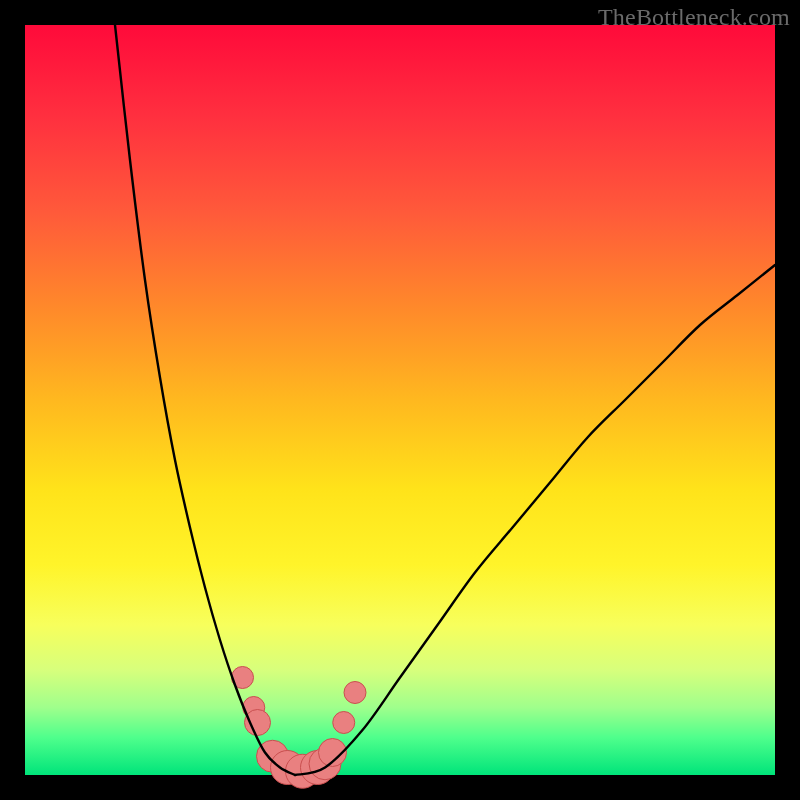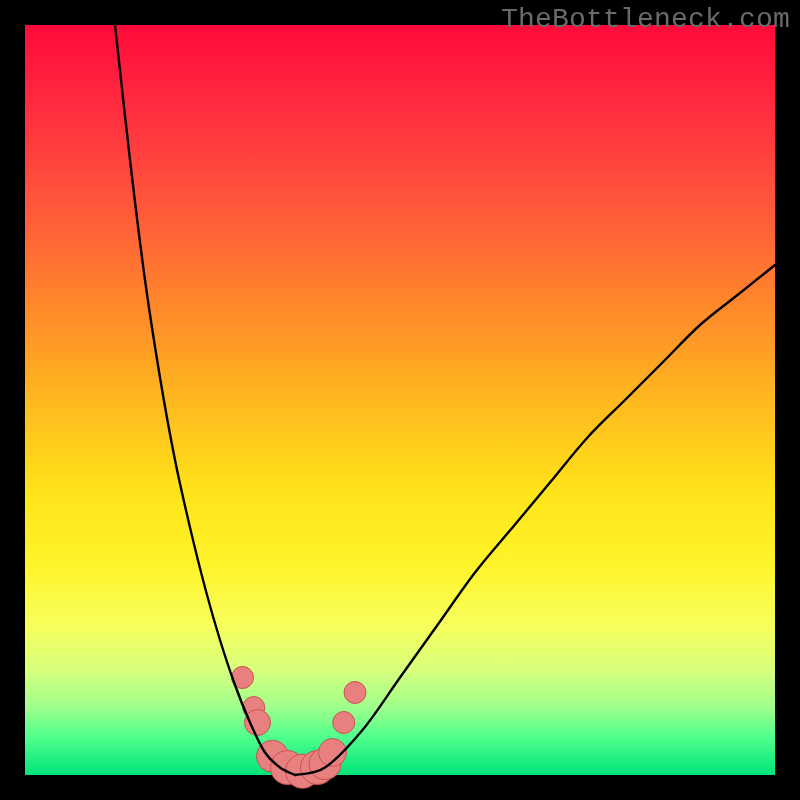--- a/index.html
+++ b/index.html
@@ -35,22 +35,22 @@
     left: 25px;
     top: 25px;
     width: 750px;
     height: 750px;
     overflow: visible;
   }
   .watermark {
     position: absolute;
     top: 4px;
     right: 10px;
-    font-family: Liberation Mono, monospace;
-    font-size: 28px;
+    font-family: Liberation Serif, serif;
+    font-size: 24px;
     color: #6a6a6a;
     letter-spacing: 0.2px;
     margin-left: 16px;
   }
 </style>
 </head>
 <body>
 
 <div class="frame">
 

